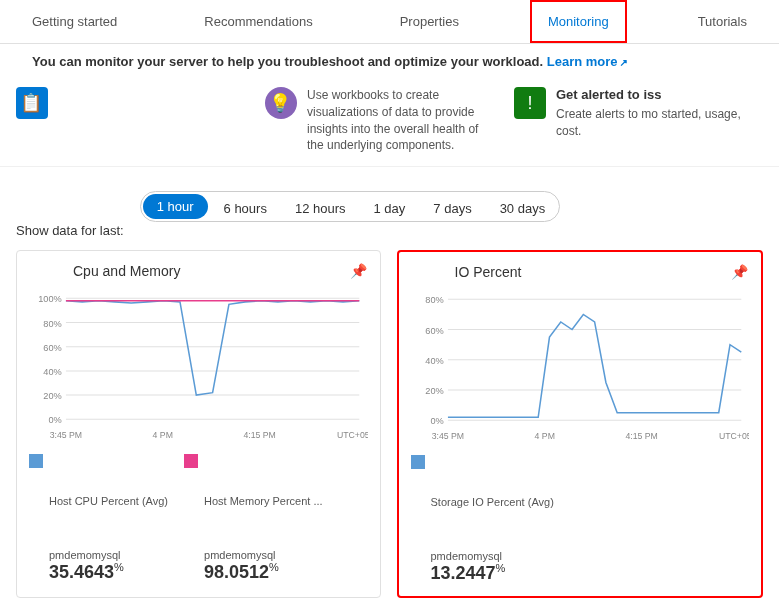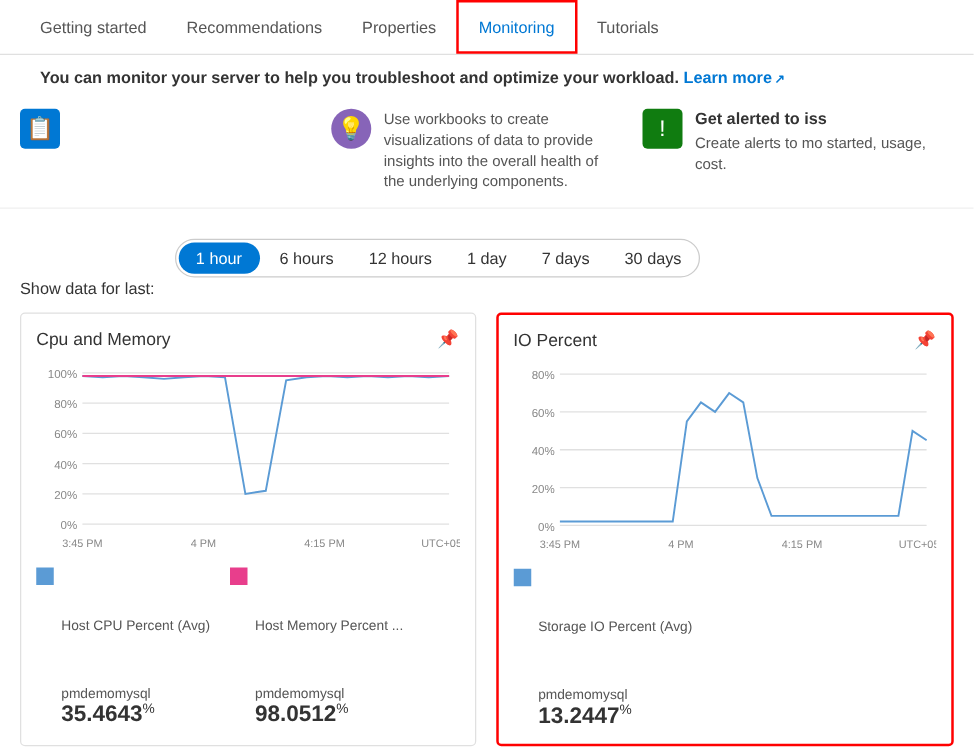--- a/index.html
+++ b/index.html
@@ -1,19 +1,19 @@
 <!DOCTYPE html>
 <html><head>
   <meta charset="utf-8">
   <style>
     * { box-sizing: border-box; margin: 0; padding: 0; }
     body { font-family: 'Segoe UI', Arial, sans-serif; font-size: 13px; color: #333; background: #fff; width: 779px; }
 
     
-    .nav-bar { display: flex; align-items: center; border-bottom: 1px solid #e0e0e0; padding: 0 16px; }
+    .nav-bar { display: flex; align-items: center; border-bottom: 1px solid #e0e0e0; padding: 0 16px; justify-content: space-between; }
     .nav-item { padding: 12px 16px; cursor: pointer; color: #555; font-size: 13px; }
     .nav-item.active { color: #0078d4; border: 2px solid red; font-weight: 400; }
 
     
     .info-bar { padding: 10px 32px; font-size: 13px; color: #333; font-weight: bold; }
     .info-bar a { color: #0078d4; text-decoration: none; }
     .info-bar a:after { content: '↗'; font-size: 10px; margin-left: 2px; }
 
     
     .cards-row { display: flex; gap: 0; padding: 8px 16px 12px; }
@@ -22,29 +22,29 @@
     .icon-blue { background: #0078d4; color: white; }
     .icon-purple { background: #8764b8; color: white; border-radius: 50%; }
     .icon-green { background: #107c10; color: white; }
     .info-card-body { flex: 1; }
     .info-card-title { font-weight: 600; font-size: 13px; margin-bottom: 4px; }
     .info-card-text { font-size: 12px; color: #555; line-height: 1.4; }
 
     
     .time-filter { display: flex; align-items: center; padding: 8px 16px 12px; gap: 0; border-top: 1px solid #f0f0f0; }
     .time-filter-label { font-size: 13px; color: #333; margin-right: 16px; font-weight: 500; margin-top: 48px; }
-    .time-options { display: flex; align-items: center; border: 1px solid #ccc; border-radius: 20px; overflow: hidden; }
+    .time-options { display: flex; align-items: flex-end; border: 1px solid #ccc; border-radius: 20px; overflow: hidden; }
     .time-option { padding: 5px 14px; font-size: 13px; cursor: pointer; color: #333; white-space: nowrap; }
     .time-option.active { background: #0078d4; color: white; border-radius: 20px; margin: 2px; }
 
     
     .charts-row { display: flex; gap: 16px; padding: 0 16px 16px; }
     .chart-card { flex: 1; border: 1px solid #e0e0e0; border-radius: 4px; padding: 12px; background: #fff; min-width: 0; }
     .chart-card.highlighted { border: 2px solid red; }
-    .chart-header { display: flex; justify-content: space-between; align-items: center; margin-bottom: 8px; }
+    .chart-header { display: flex; justify-content: space-between; align-items: center; margin-bottom: 8px; margin-left: 44px; }
     .chart-title { font-size: 14px; font-weight: 500; color: #333; }
     .pin-icon { color: #999; font-size: 14px; cursor: pointer; }
 
     
     .chart-area { width: 100%; height: 160px; position: relative; }
     svg.chart-svg { width: 100%; height: 100%; }
 
     
     .legend { display: flex; gap: 16px; margin-top: 6px; flex-wrap: wrap; }
     .legend-item { display: flex; align-items: flex-start; gap: 6px; }

